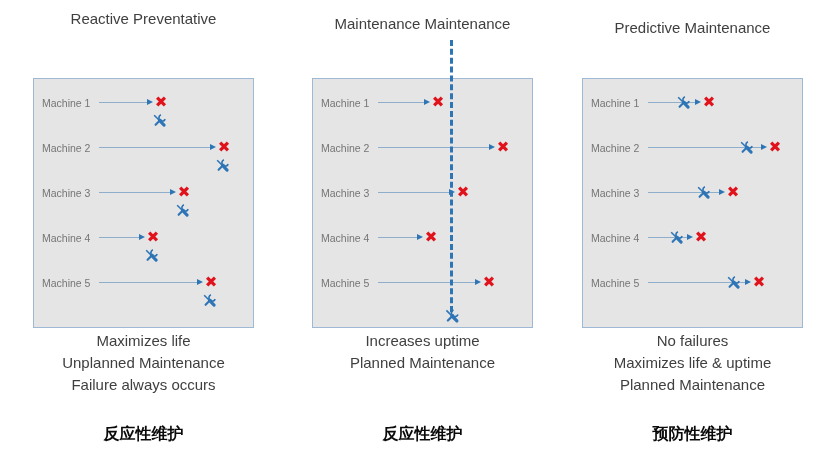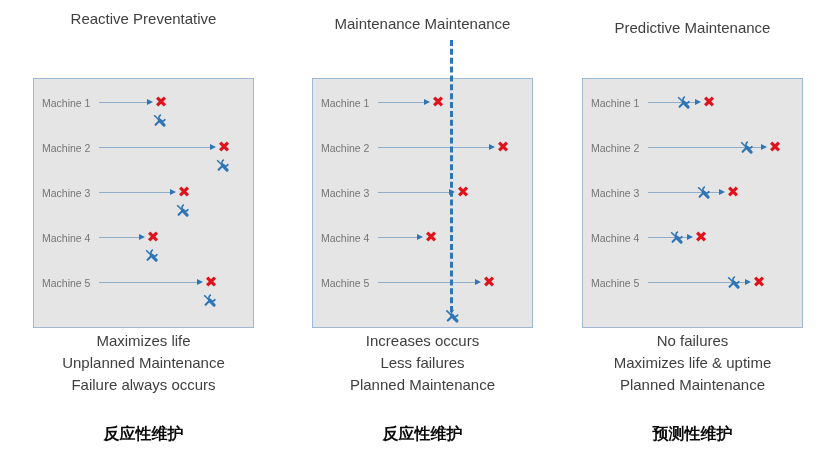--- a/index.html
+++ b/index.html
@@ -173,22 +173,21 @@
         <svg viewBox="0 0 24 24">
           <g stroke="#2e75b6" fill="none">
             <path d="M4.5 4.5 L12 12" stroke-width="2.2"></path>
             <path d="M12 12 L18.5 18.5" stroke-width="4.4" stroke-linecap="round"></path>
             <path d="M6.5 18 L13.5 11" stroke-width="3" stroke-linecap="round"></path>
             <path d="M14 4 A4.6 4.6 0 1 0 20 10" stroke-width="2.4"></path>
           </g>
         </svg>
       </div>
     <div class="summary">
-      <div>Increases occurs</div>
-      <div>Less failures</div>
+      <div>Increases uptime</div>
       <div>Planned Maintenance</div>
     </div>
     <div class="caption">反应性维护</div>
   </section>
 
   <section class="panel p2">
     <h2 class="title">Predictive Maintenance</h2>
     <div class="box">
         <div class="row" style="top: 14px;">
           <span class="mlabel">Machine 1</span>
@@ -269,16 +268,16 @@
               </g>
             </svg>
           </span>
         </div>
       </div>
     <div class="summary">
       <div>No failures</div>
       <div>Maximizes life &amp; uptime</div>
       <div>Planned Maintenance</div>
     </div>
-    <div class="caption">预测性维护</div>
+    <div class="caption">预防性维护</div>
   </section>
 
 </div>
 
 </body></html>

